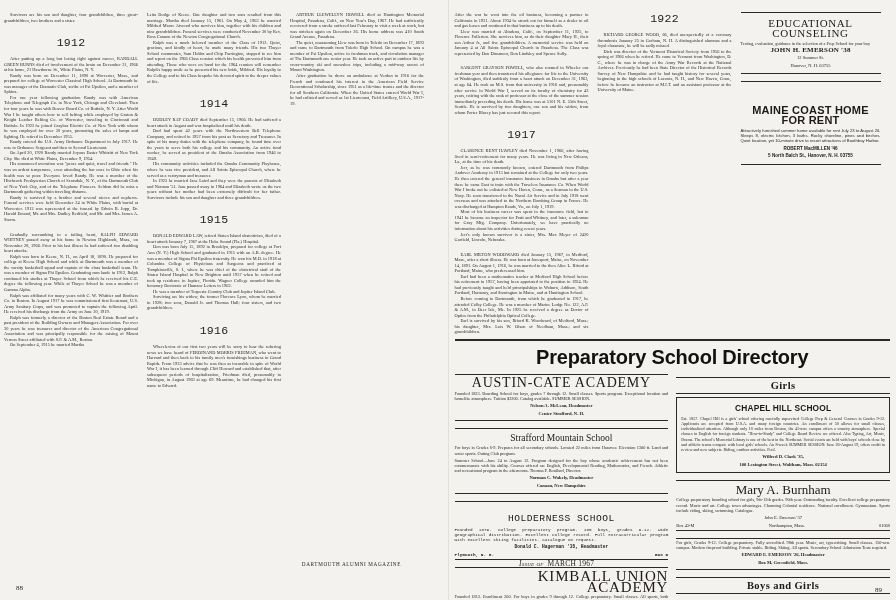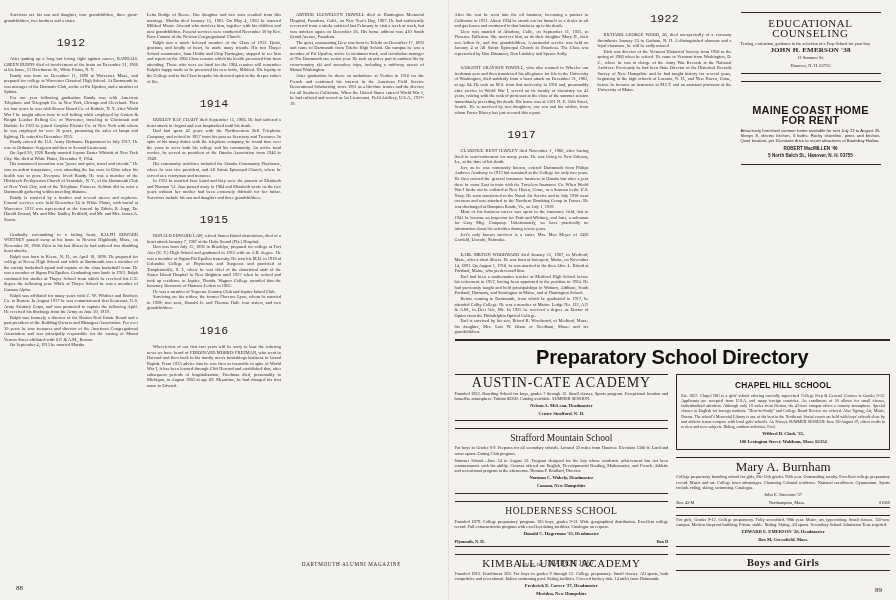--- a/index.html
+++ b/index.html
@@ -239,41 +239,42 @@
           </div>
 
           <div class="ad ad-rule-top ad-rule-bot" style="padding:1px 0 2px 0;">
             <div class="ad-title" style="font-size:9.5px;letter-spacing:0;">Strafford Mountain School</div>
             <div class="ad-body">For boys in Grades 6-9. Prepares for all secondary schools. Located 22 miles from Hanover. Elevation 1300 ft. Land and water sports. Outing Club program.</div>
             <div class="ad-body">Summer School—June 24 to August 12. Program designed for the boy whose academic achievement has not been commensurate with his ability. Courses offered are English, Developmental Reading, Mathematics, and French. Athletic and recreational program in the afternoons. Thomas P. Roullard, Director.</div>
             <div class="ad-sig">Norman C. Wakely, Headmaster</div>
             <div class="ad-sig">Canaan, New Hampshire</div>
           </div>
 
-          <div class="ad ad-rule-top ad-rule-bot" style="padding:2px 0 2px 0;">
+          <div class="ad ad-rule-top ad-rule-bot" style="padding:10px 0 2px 0;font-family:Liberation Mono, monospace;">
             <div class="ad-title" style="font-size:9.6px;">HOLDERNESS SCHOOL</div>
             <div class="ad-body">Founded 1879. College preparatory program. 185 boys, grades 9-12. Wide geographical distribution. Excellent college record. Full extracurricular program with excellent skiing facilities. Catalogue on request.</div>
             <div class="ad-sig">Donald C. Hagerman '35, Headmaster</div>
             <div class="boxed-line">
               <span>Plymouth, N. H.</span>
               <span>Box D</span>
             </div>
           </div>
 
           <div class="ad ad-rule-top ad-rule-bot" style="padding:1px 0 2px 0;">
-            <div class="ad-title" style="font-size:11px;">KIMBALL UNION ACADEMY</div>
+            <div class="ad-title" style="font-size:15px;text-align:right;">KIMBALL UNION ACADEMY</div>
             <div class="ad-body">Founded 1813. Enrollment 200. For boys in grades 9 through 12. College preparatory. Small classes. All sports, both competitive and recreational. Indoor swimming pool. Skiing facilities. Covered hockey rink. 14 miles from Dartmouth.</div>
             <div class="ad-sig">Frederick E. Carver '37, Headmaster</div>
             <div class="ad-sig">Meriden, New Hampshire</div>
           </div>
 
         </div>
 
         <div class="dir-col">
 
+          <div class="sect-head">Girls</div>
 
           <div class="ad ad-box" style="padding:3px 4px;">
             <div class="ad-title sans" style="font-size:8.4px;">CHAPEL HILL SCHOOL</div>
             <div class="ad-body" style="font-size:4.1px;">Est. 1857. Chapel Hill is a girls' school offering carefully supervised College Prep &amp; General Courses in Grades 9-12. Applicants are accepted from U.S.A. and many foreign countries. An enrollment of 50 allows for small classes, individualized attention. Although only 10 miles from Boston, the 45-acre campus offers a country atmosphere. Special classes in English for foreign students. "How-to-Study" and College Board Review are offered. Also Typing, Art, Music, Drama. The school's Memorial Library is one of the best in the Northeast. Social events are held with boys' schools close by and athletic teams compete with local girls' schools. An 8-week SUMMER SESSION: June 26-August 19, offers credit in review and new subjects. Riding, outdoor activities. Pool.</div>
             <div class="ad-sig">Wilfred D. Clark '35,</div>
             <div class="ad-sig">100 Lexington Street, Waltham, Mass. 02154</div>
           </div>
 
           <div class="ad ad-rule-top ad-rule-bot" style="padding:1px 0 2px 0;">
             <div class="ad-title" style="font-size:13px;letter-spacing:0;">Mary A. Burnham</div>

